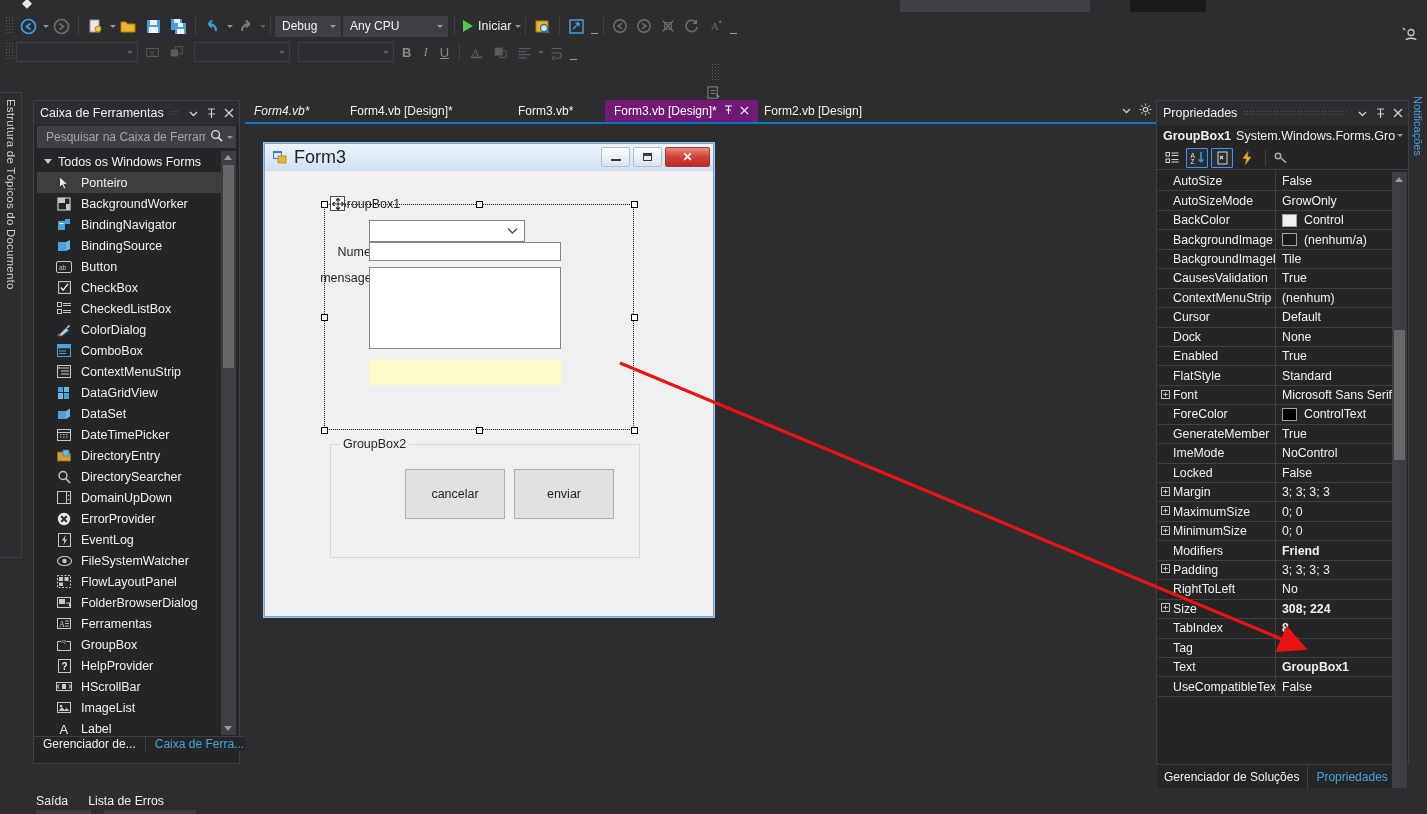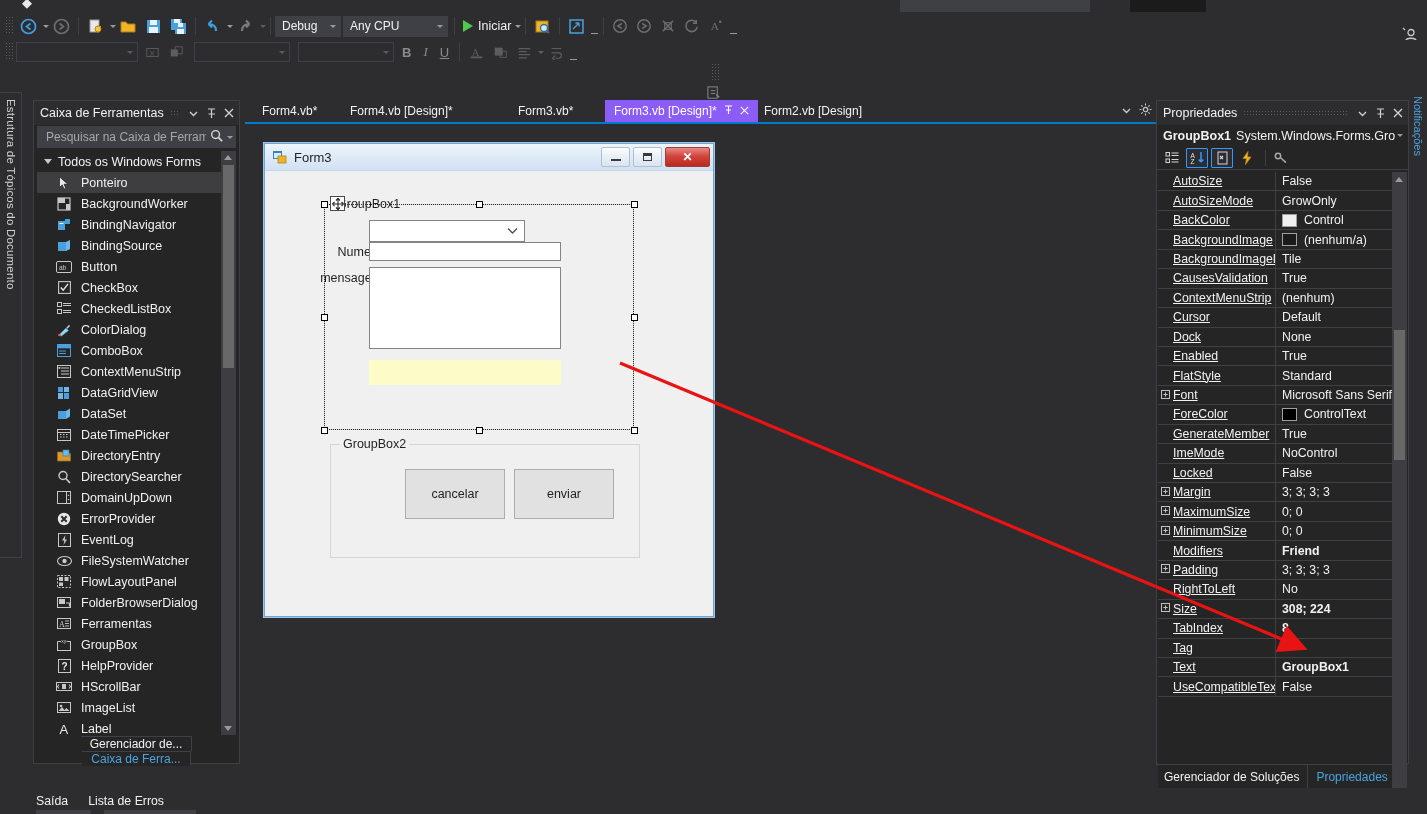--- a/index.html
+++ b/index.html
@@ -188,41 +188,41 @@
     border-left: 4.5px solid transparent; border-right: 4.5px solid transparent;
   }
   .tbx-scroll .arrow-up { top: 4px; border-bottom: 5px solid #9a9a9c; }
   .tbx-scroll .arrow-dn { bottom: 4px; border-top: 5px solid #9a9a9c; }
   .tbx-scroll .thumb {
     position: absolute; left: 2px; right: 2px; top: 14px; height: 203px;
     background: #686868;
   }
   .tbx-tabs {
     position: absolute; left: 0; right: 0; bottom: 0; height: 27px;
-    display: flex; align-items: center; background: #252526; flex-direction: column;
+    display: flex; align-items: flex-start; background: #252526;
   }
   .tbx-tabs .tab {
     display: flex; align-items: center; padding: 0 9px;
     font-size: 12px; color: #f1f1f1; background: #252526;
     border-top: 1px solid #3f3f46; border-right: 1px solid #3f3f46;
     white-space: nowrap;
   }
   .tbx-tabs .tab.active { color: #4aa3e0; }
 
   
   .tabwell {
     position: absolute; left: 245px; top: 100px; right: 271px; height: 22px;
     background: #2d2d30;
   }
   .doctab {
     position: absolute; top: 0; height: 22px;
     display: flex; align-items: center; padding: 0 9px;
     font-size: 12px; color: #f1f1f1; white-space: nowrap;
   }
-  .doctab.active { background: #8b5cf6; color: #ffffff; }
+  .doctab.active { background: #701a75; color: #ffffff; }
   .doctab .pin, .doctab .close {
     margin-left: 7px; color: #ffffff; font-size: 11px; line-height: 1;
   }
   .tabwell .right-ctrl {
     position: absolute; right: 4px; top: 3px; display: flex; align-items: center;
   }
   .tabwell .right-ctrl .c { margin-left: 8px; color: #c8c8c8; font-size: 11px; }
   .tabunderline {
     position: absolute; left: 245px; top: 122px; right: 271px; height: 2px;
     background: #007acc;
@@ -241,21 +241,21 @@
     border: 1px solid #6da5d6;
     box-shadow: 0 0 0 1px #9fc6e8;
   }
   .formwin .titlebar {
     height: 27px; position: relative;
     background: linear-gradient(#eef5fc, #dce9f7 55%, #d2e2f3);
     border-bottom: 1px solid #c6d8ea;
     display: flex; align-items: center; padding-left: 7px;
   }
   .formwin .ticon { width: 16px; height: 16px; margin-right: 6px; flex: none; }
-  .formwin .ttext { font-size: 13px; color: #1f1f1f; font-family: "Liberation Sans", sans-serif; }
+  .formwin .ttext { font-size: 18px; color: #1f1f1f; font-family: "Liberation Sans", sans-serif; }
   .winbtns { position: absolute; right: 3px; top: 3px; display: flex; }
   .winbtn {
     width: 29px; height: 20px; margin-left: 3px;
     border: 1px solid #b0bfd0; border-radius: 2px;
     background: linear-gradient(#fdfdfe, #e9eff6 50%, #dae4ef);
     display: flex; align-items: center; justify-content: center;
   }
   .winbtn.close {
     background: linear-gradient(#e98a84, #d3453c 45%, #b82a22);
     border-color: #a23b34; color: #fff; font-size: 12px; font-weight: bold;
@@ -354,21 +354,21 @@
     border-bottom: 1px solid #3f3f46;
     font-size: 12.3px; color: #f1f1f1;
   }
   .prow .exp {
     width: 15px; flex: none; text-align: center; color: #d0d0d0; font-size: 10px;
     line-height: 1;
   }
   .prow .pname {
     width: 103px; flex: none; overflow: hidden; white-space: nowrap;
     border-right: 1px solid #3f3f46; height: 100%;
-    display: flex; align-items: center; padding-right: 2px; text-decoration: underline;
+    display: flex; align-items: center; padding-right: 2px;
   }
   .prow .pval {
     flex: 1; min-width: 0; overflow: hidden; white-space: nowrap;
     padding-left: 6px; display: flex; align-items: center;
   }
   .prow .pval.bold { font-weight: bold; }
   .swatch {
     width: 15px; height: 13px; border: 1px solid #a0a0a0; margin-right: 7px;
     flex: none;
   }
@@ -1143,21 +1143,21 @@
       <div class="arrow-dn"></div>
     </div>
 
     <div class="tbx-tabs" id="tbx-tabs">
         <div class="tab">Gerenciador de...</div>
         <div class="tab active">Caixa de Ferra...</div>
       </div>
   </div>
 
   <div class="tabwell" id="tabwell">
-      <div class="doctab" style="left: 8px;">
+      <div class="doctab" style="left: 0px; font-style: italic;">
         <span>Form4.vb*</span>
       </div>
       <div class="doctab" style="left: 96px;">
         <span>Form4.vb [Design]*</span>
       </div>
       <div class="doctab" style="left: 264px;">
         <span>Form3.vb*</span>
       </div>
       <div class="doctab active" style="left: 360px;">
         <span>Form3.vb [Design]*</span>

